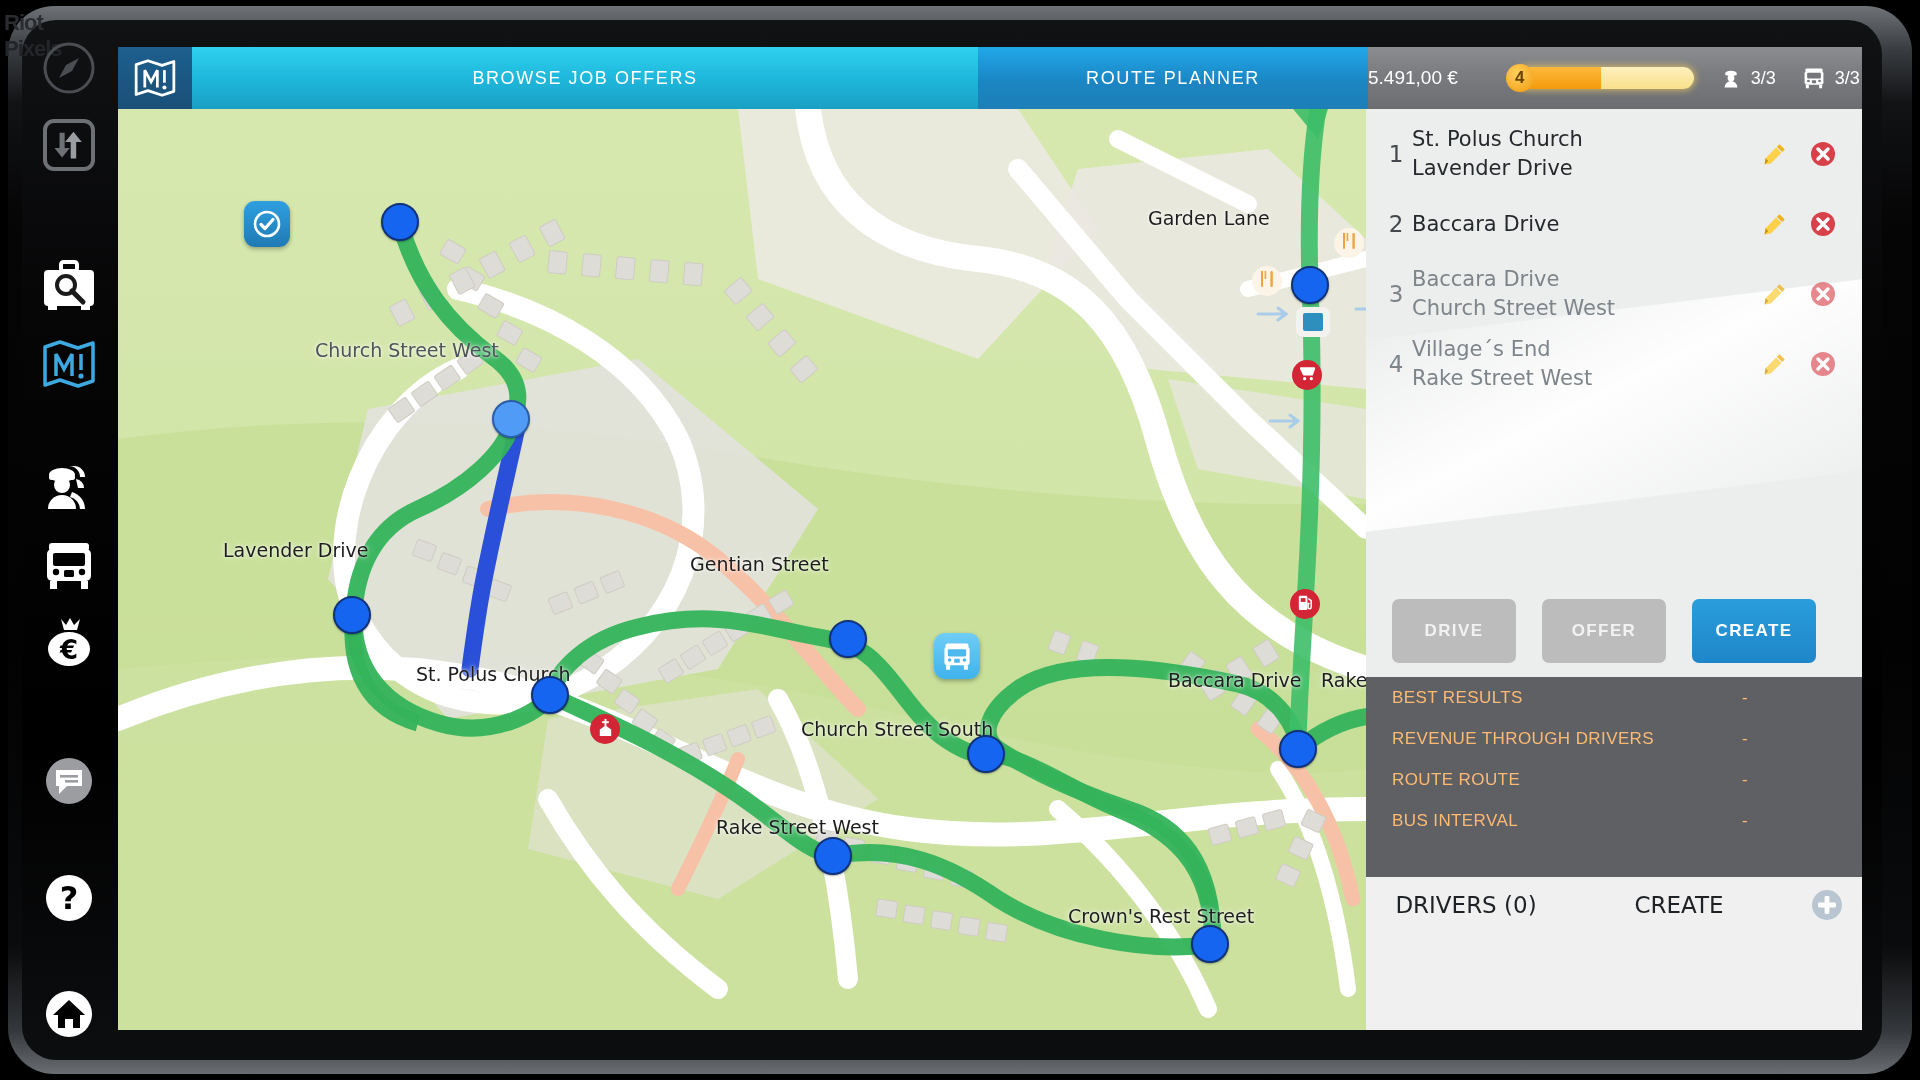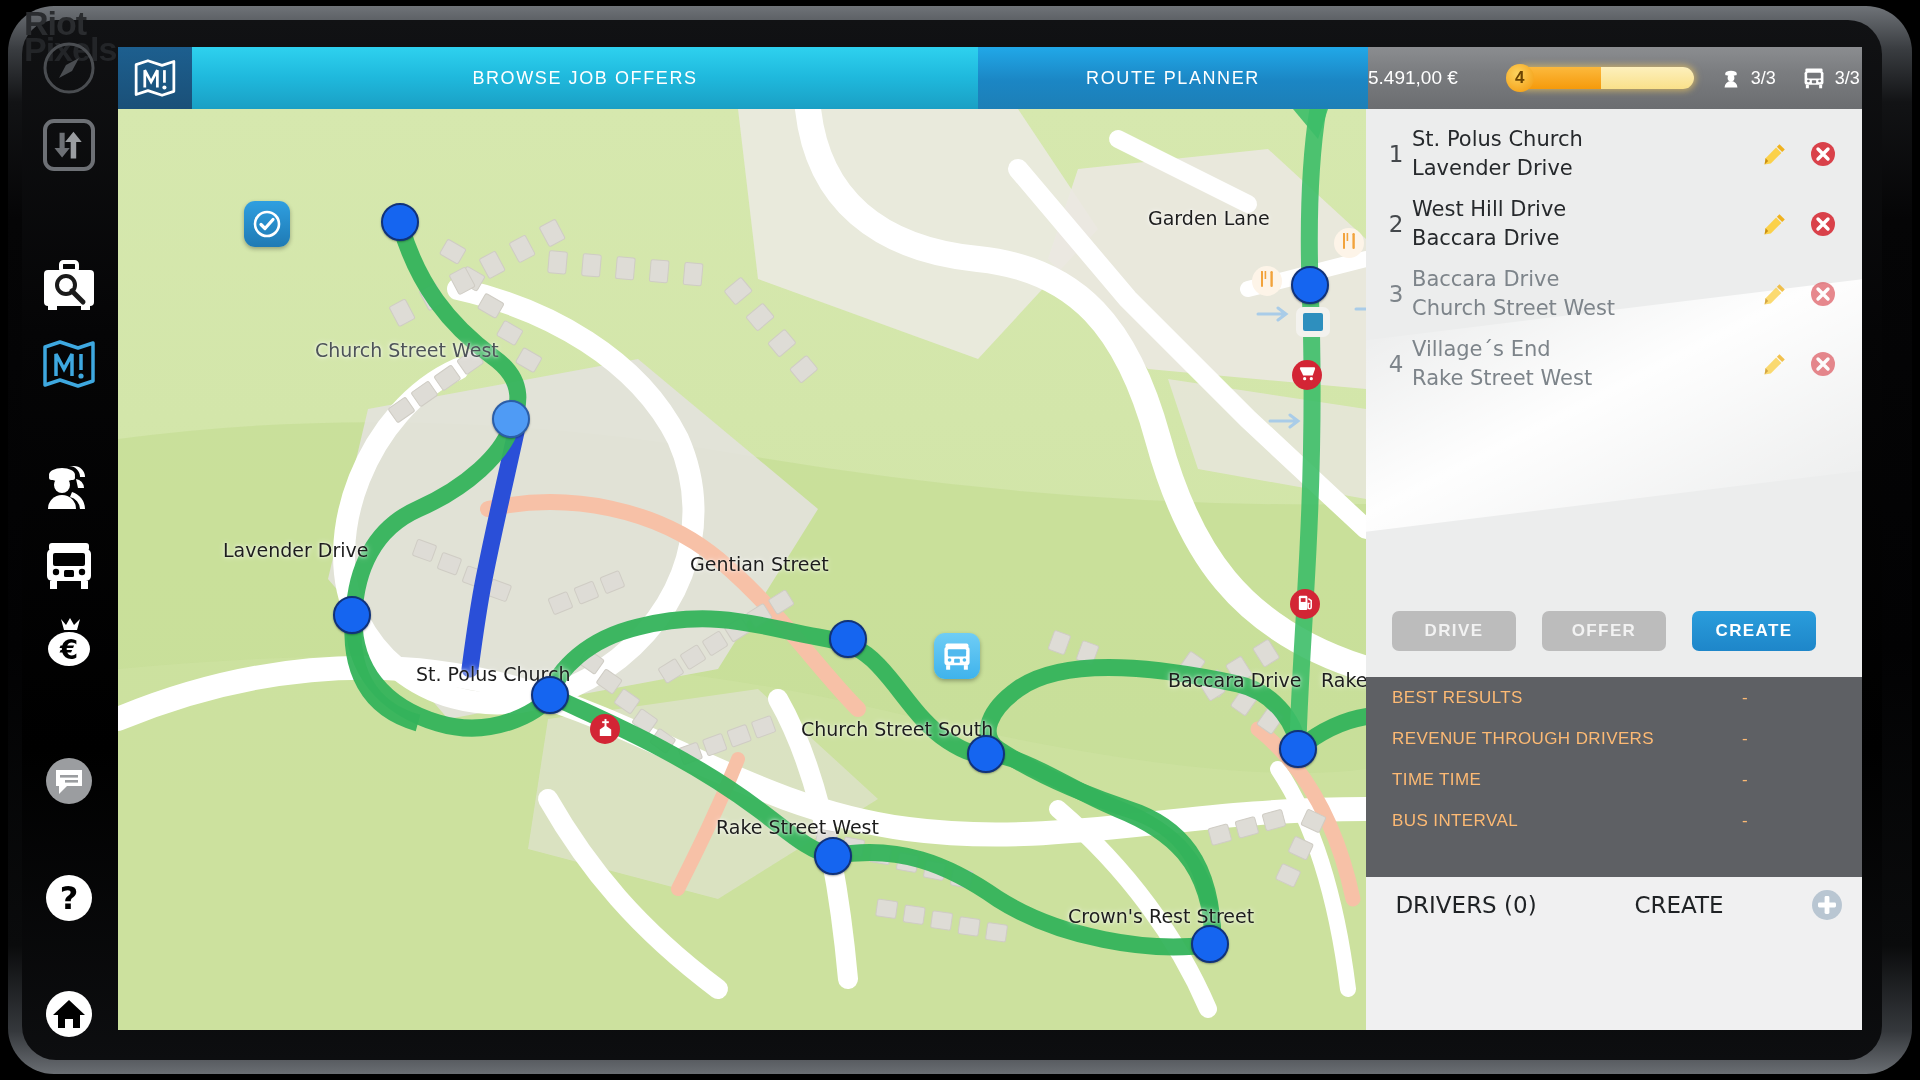--- a/index.html
+++ b/index.html
@@ -22,22 +22,22 @@
     border-radius:34px;
     background:linear-gradient(180deg,#111214 0%,#050506 30%,#000 70%,#0d0e10 100%);
   }
   #screen {
     position:absolute; left:118px; top:47px; width:1744px; height:983px;
     background:#000; overflow:hidden;
   }
 
   
   #watermark {
-    position:absolute; left:24px; top:8px; width:110px; height:78px;
-    color:#2a2c2f; font-weight:bold; font-size:34px; line-height:30px;
+    position:absolute; left:4px; top:8px; width:110px; height:78px;
+    color:#2a2c2f; font-weight:bold; font-size:22px; line-height:30px;
     letter-spacing:-1px; pointer-events:none; user-select:none;
   }
   #watermark .w2 { margin-top:-4px; color:#232528; }
 
   
   #sidebar {
     position:absolute; left:20px; top:18px; width:98px; height:1044px;
     display:flex; flex-direction:column; align-items:center;
   }
   .side-btn {
@@ -152,21 +152,21 @@
   .row-actions { display:flex; align-items:center; gap:22px; padding-right:26px; }
   .ico-pencil, .ico-del { width:26px; height:26px; }
   .route-row.muted .ico-del { opacity:.62; }
   .route-row.muted .ico-pencil { opacity:.78; }
 
   #action-row {
     position:absolute; left:0; top:486px; width:496px; height:72px;
     display:flex; align-items:center; gap:26px; padding-left:26px;
   }
   .abtn {
-    width:124px; height:40px; border-radius:7px; border:none;
+    width:124px; height:64px; border-radius:7px; border:none;
     color:#fff; font-size:17px; letter-spacing:1.4px; font-weight:bold;
     font-family:"Liberation Sans", sans-serif;
   }
   .abtn.gray { background:#bcbcbc; color:#f2f2f2; }
   .abtn.blue { background:linear-gradient(180deg,#2a9ddc,#1e86c9); color:#fff; }
 
   #stats {
     position:absolute; left:0; top:568px; width:496px; height:200px;
     background:#5e6064;
   }
@@ -663,21 +663,20 @@
                 </svg></span>
               <span class="ico-del"><svg width="26" height="26" viewBox="0 0 26 26">
                   <circle cx="13" cy="13" r="12" fill="#d9414a"></circle>
                   <path d="M8 8 L18 18 M18 8 L8 18" stroke="#fff" stroke-width="3.4" stroke-linecap="round"></path>
                 </svg></span>
             </div>
           </div>
           <div class="route-row">
             <div class="route-num">2</div>
             <div class="route-names">
-              <span>West Hill Drive</span>
               <span>Baccara Drive</span>
             </div>
             <div class="row-actions">
               <span class="ico-pencil"><svg width="26" height="26" viewBox="0 0 26 26">
                   <path d="M17.5 3.2 l5.3 5.3 l-2.6 2.6 l-5.3 -5.3 z" fill="#f0b21e"></path>
                   <path d="M14.1 6.6 l5.3 5.3 l-10.6 10.6 l-6.2 1 l1 -6.2 z" fill="#fbd14a"></path>
                   <path d="M2.6 23.5 l1 -6.2 l2.6 2.6 z" fill="#c98f12"></path>
                 </svg></span>
               <span class="ico-del"><svg width="26" height="26" viewBox="0 0 26 26">
                   <circle cx="13" cy="13" r="12" fill="#d9414a"></circle>
@@ -732,21 +731,21 @@
       <div id="stats">
           <div class="stat-row">
             <div class="stat-label">BEST RESULTS</div>
             <div class="stat-val">-</div>
           </div>
           <div class="stat-row">
             <div class="stat-label">REVENUE THROUGH DRIVERS</div>
             <div class="stat-val">-</div>
           </div>
           <div class="stat-row">
-            <div class="stat-label">TIME TIME</div>
+            <div class="stat-label">ROUTE ROUTE</div>
             <div class="stat-val">-</div>
           </div>
           <div class="stat-row">
             <div class="stat-label">BUS INTERVAL</div>
             <div class="stat-val">-</div>
           </div>
         </div>
 
       <div id="drivers-bar">
         <div id="drivers-label">DRIVERS (0)</div>

